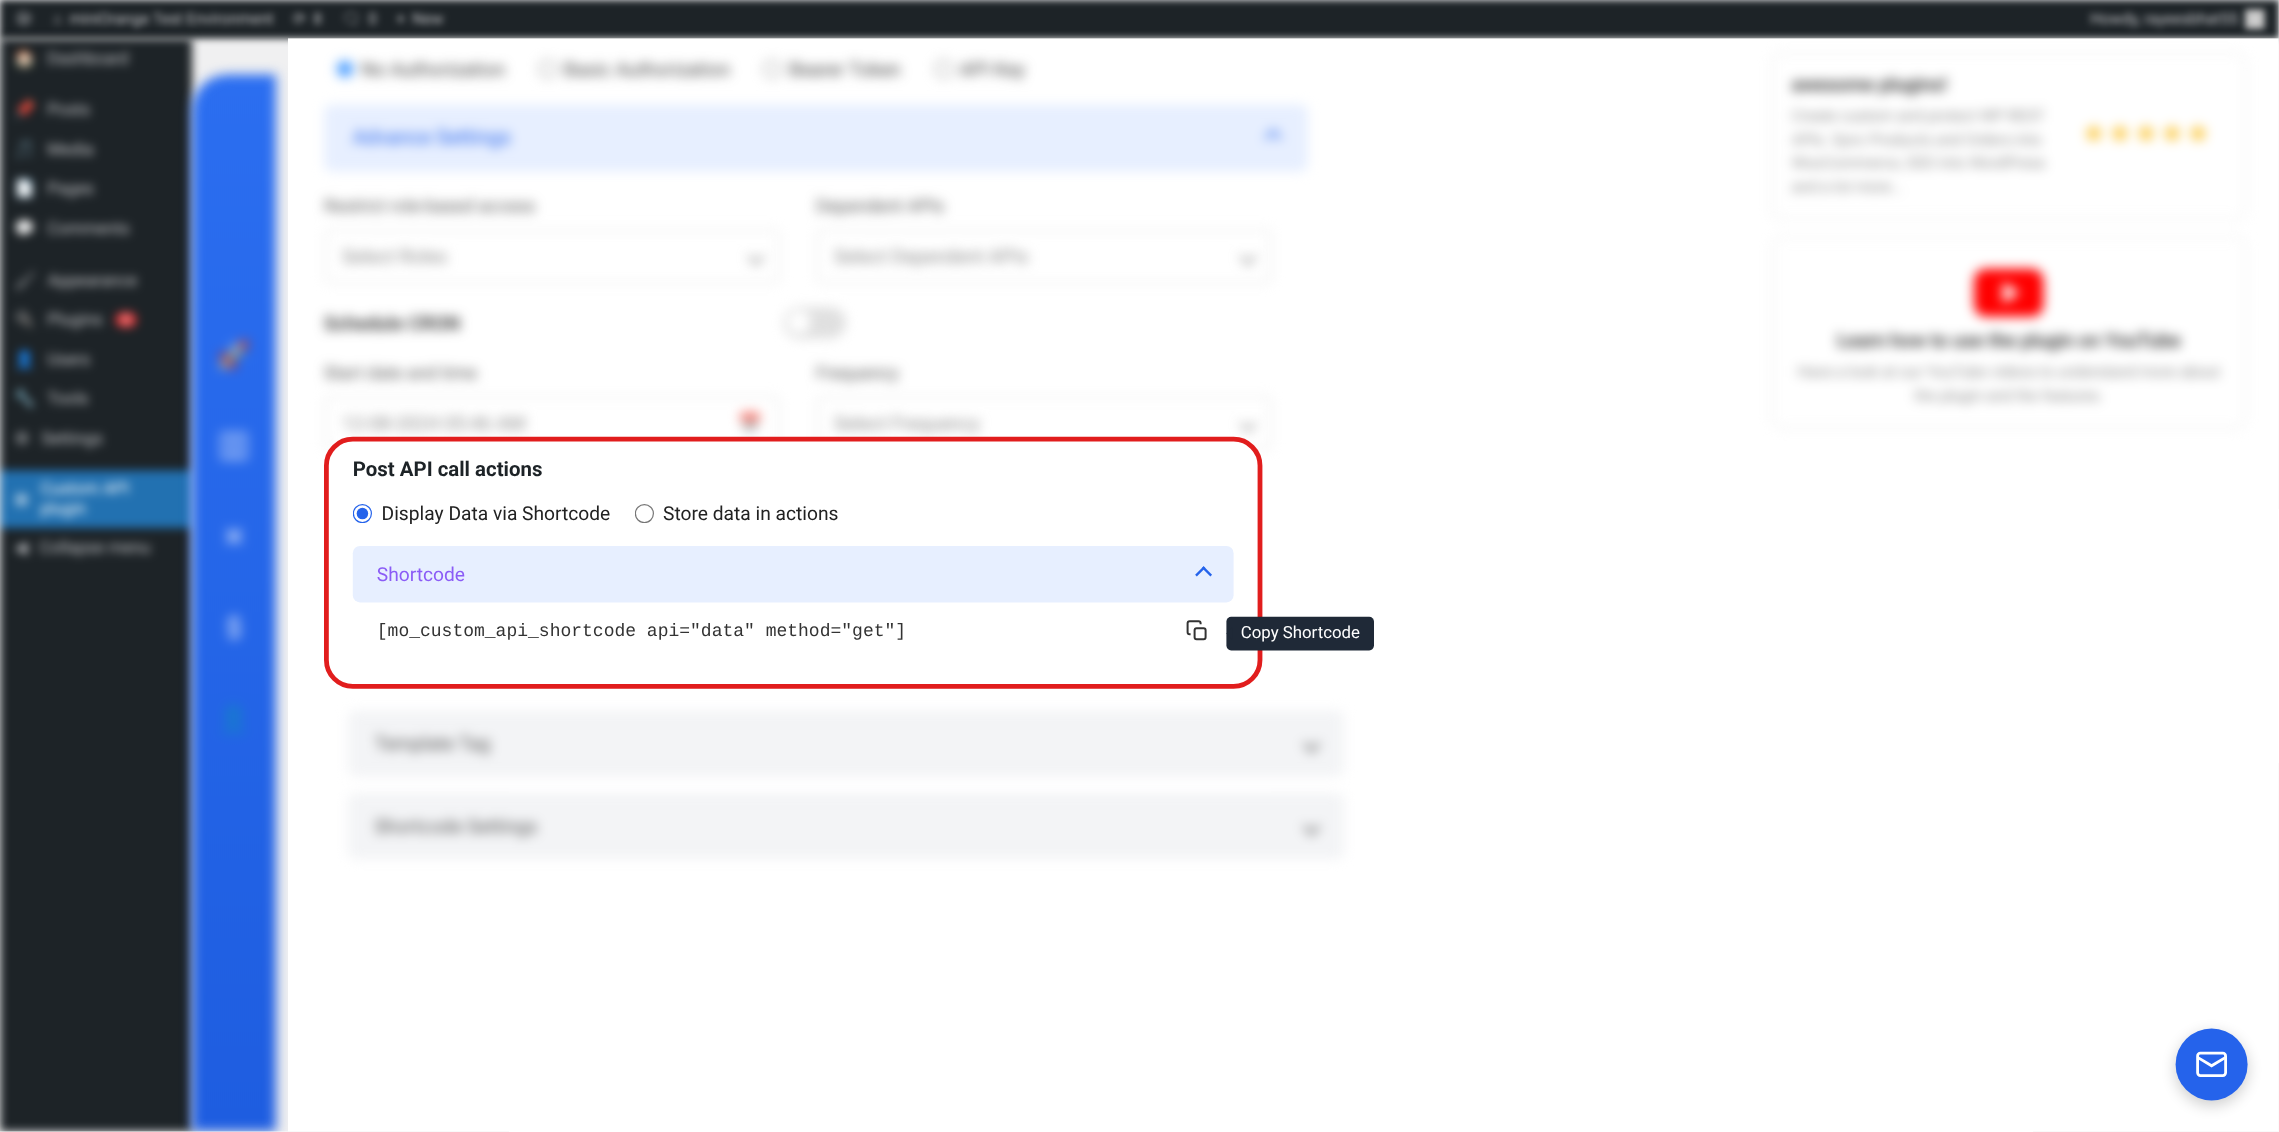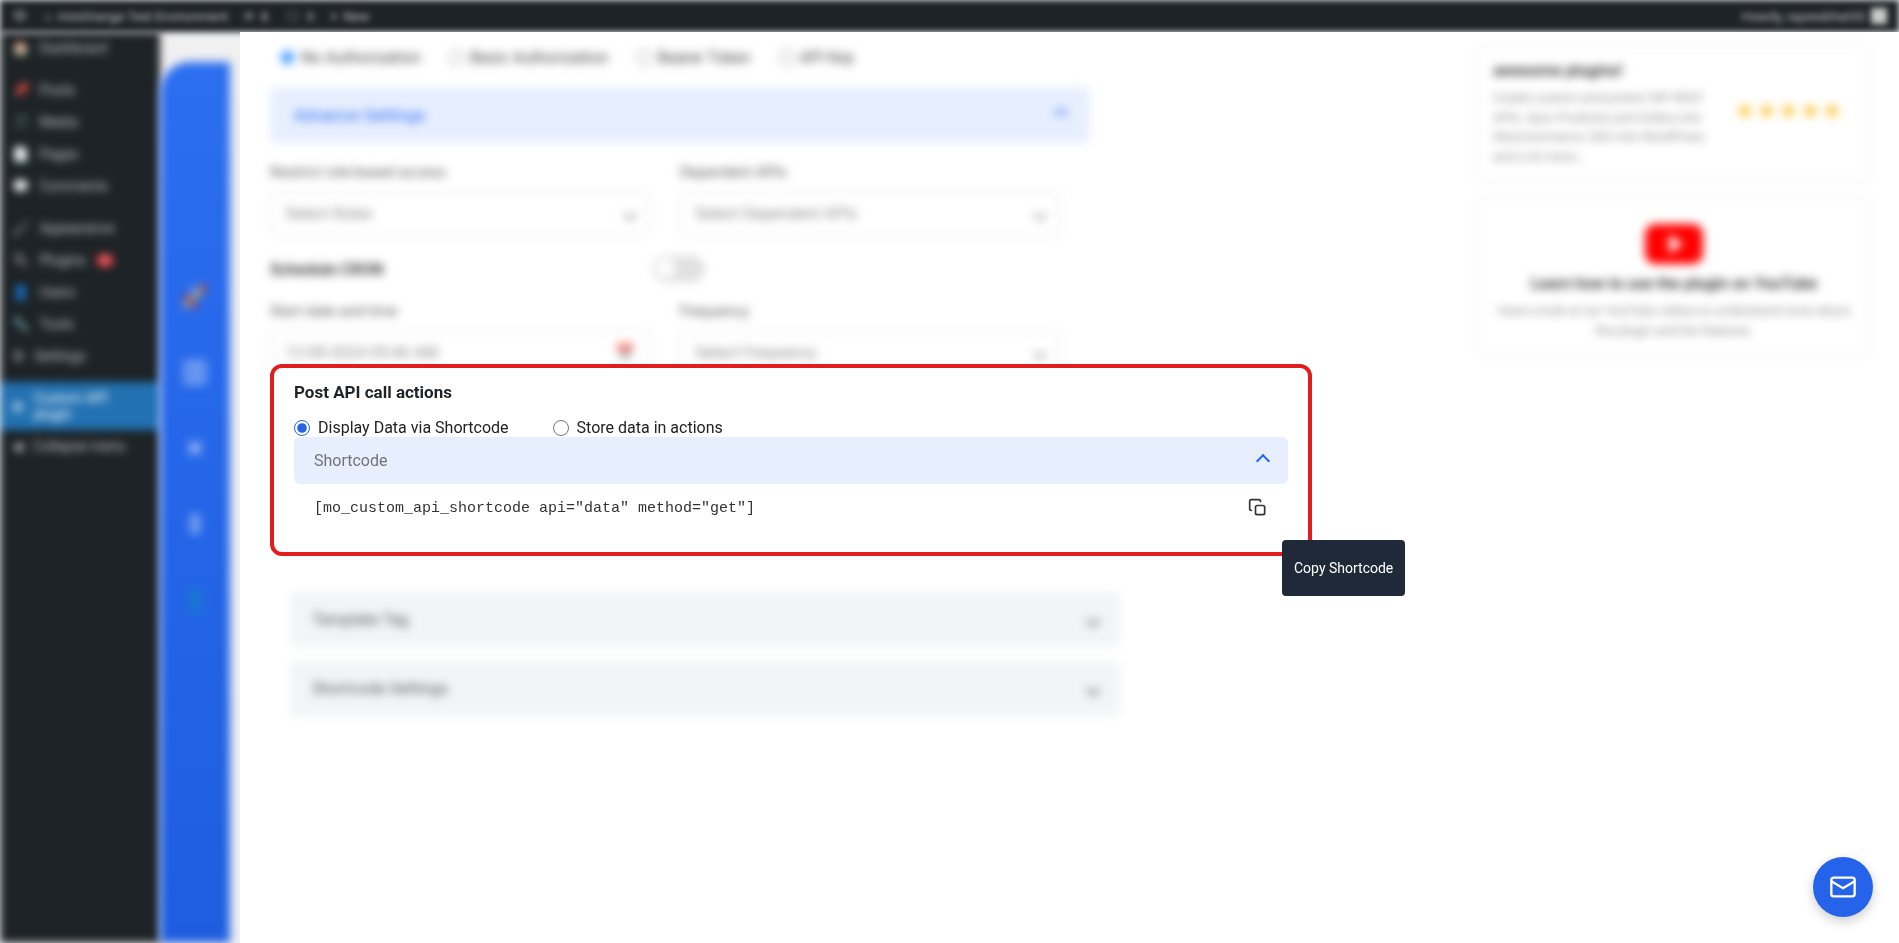--- a/index.html
+++ b/index.html
@@ -38,33 +38,33 @@
 .fields-row .col { flex: 1; }
 .fields-row .lbl { color: #555; font-size: 15px; margin-bottom: 10px; }
 .fields-row .sel { border: 1px solid #ddd; border-radius: 6px; padding: 12px 14px; color: #888; display: flex; justify-content: space-between; align-items: center; }
 
 .cron-row { padding: 10px 30px; display: flex; align-items: center; gap: 40px; }
 .cron-row .lbl { font-weight: 600; color: #333; font-size: 16px; }
 .toggle { width: 52px; height: 26px; background: #e0e0e0; border-radius: 14px; position: relative; }
 .toggle::after { content: ""; position: absolute; left: 3px; top: 3px; width: 20px; height: 20px; background: #fff; border-radius: 50%; box-shadow: 0 1px 2px rgba(0,0,0,0.2); }
 
 
-.focused-box { position: absolute; left: 30px; top: 332px; width: 1042px; border: 4px solid #e11d1d; border-radius: 12px; padding: 14px 20px 20px; background: #fff; }
+.focused-box { position: absolute; left: 30px; top: 332px; width: 782px; border: 4px solid #e11d1d; border-radius: 24px; padding: 14px 20px 20px; background: #fff; }
 .focused-box h3 { font-size: 17px; font-weight: 700; color: #1d2327; margin-bottom: 16px; }
-.radio-row { display: flex; gap: 44px; align-items: flex-end; margin-bottom: 0; font-size: 16px; color: #222; }
+.radio-row { display: flex; gap: 20px; align-items: flex-end; margin-bottom: 18px; font-size: 16px; color: #222; }
 .radio-row label { display: flex; align-items: center; gap: 8px; cursor: pointer; }
 .radio-row input[type="radio"] { width: 16px; height: 16px; accent-color: #2563eb; }
 
 .shortcode-card { background: #fff; border-radius: 6px; overflow: visible; position: relative; }
-.sc-header { background: #e7efff; color: #737373; padding: 14px 20px; border-radius: 6px; font-size: 16px; display: flex; justify-content: space-between; align-items: center; }
+.sc-header { background: #e7efff; color: #8b5cf6; padding: 14px 20px; border-radius: 6px; font-size: 16px; display: flex; justify-content: space-between; align-items: center; }
 .sc-body { padding: 14px 20px; display: flex; justify-content: space-between; align-items: center; }
 .sc-code { font-family: "Courier New", monospace; font-size: 15px; color: #333; }
 .copy-area { position: relative; display: flex; align-items: center; }
 .copy-icon { width: 20px; height: 20px; cursor: pointer; }
-.tooltip { position: absolute; left: 34px; top: -2px; background: #1f2937; color: #fff; padding: 20px 12px; border-radius: 4px; font-size: 14px; white-space: nowrap; margin-top: 44px; }
+.tooltip { position: absolute; left: 34px; top: -2px; background: #1f2937; color: #fff; padding: 6px 12px; border-radius: 4px; font-size: 14px; white-space: nowrap; }
 .tooltip::before { content: ""; position: absolute; left: -5px; top: 50%; transform: translateY(-50%); border: 5px solid transparent; border-right-color: #1f2937; }
 
 
 .bottom-cards { position: absolute; left: 50px; top: 560px; width: 830px; filter: blur(5px); }
 .gray-card { background: #f3f4f6; color: #555; padding: 18px 22px; border-radius: 6px; margin-bottom: 14px; display: flex; justify-content: space-between; align-items: center; font-size: 16px; }
 
 
 .right-panel { position: absolute; right: 15px; top: 0; width: 420px; filter: blur(5px); padding: 12px; }
 .rp-card { background: #fff; border: 1px solid #e5e5e5; border-radius: 8px; padding: 16px; margin-bottom: 14px; }
 .rp-title { font-weight: 600; font-size: 16px; color: #333; margin-bottom: 8px; }

